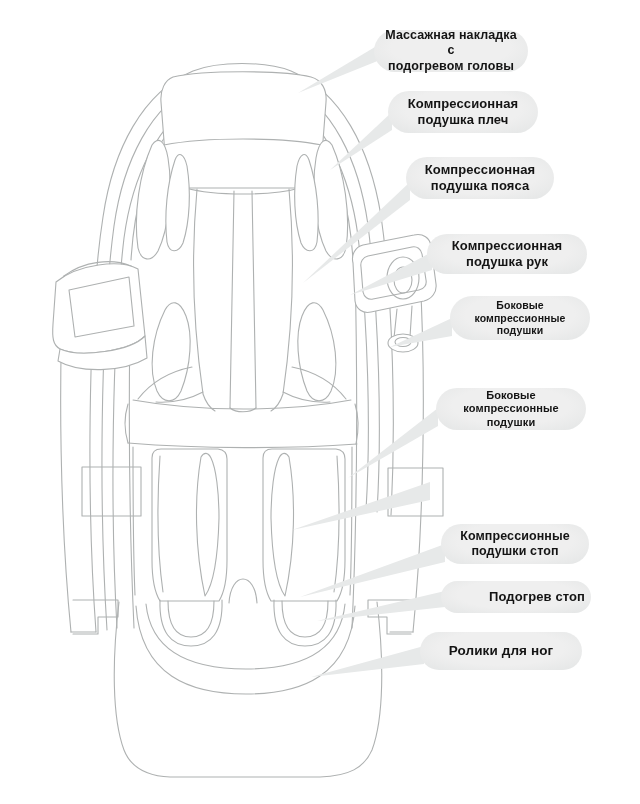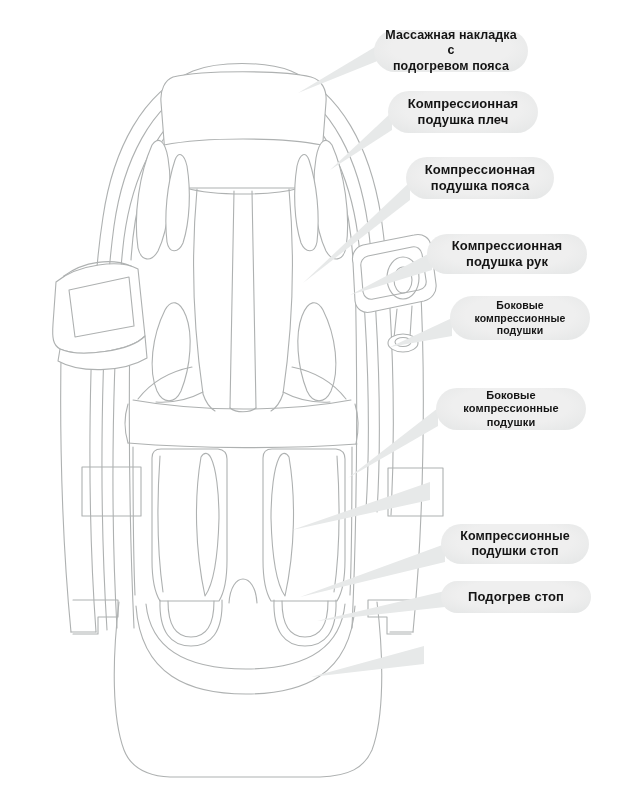--- a/index.html
+++ b/index.html
@@ -18,21 +18,21 @@
   }
   .callout span { white-space:pre-line; display:block; padding:2px 6px; }
   .c1  { left:374px; top:30px;  width:154px; height:42px; font-size:12.5px; }
   .c2  { left:388px; top:91px;  width:150px; height:42px; font-size:13px; }
   .c3  { left:406px; top:157px; width:148px; height:42px; font-size:13px; }
   .c4  { left:427px; top:234px; width:160px; height:40px; font-size:13px; }
   .c5  { left:450px; top:296px; width:140px; height:44px; font-size:10.5px; }
   .c6  { left:436px; top:388px; width:150px; height:42px; font-size:11px; }
   .c7  { left:426px; top:460px; width:140px; height:43px; font-size:11px; }
   .c8  { left:441px; top:524px; width:148px; height:40px; font-size:12.5px; }
-  .c9  { left:441px; top:581px; width:150px; height:32px; font-size:13px; }
+  .c9  { left:441px; top:581px; width:150px; height:32px; font-size:13px;justify-content:flex-end; }
   .c10 { left:420px; top:632px; width:162px; height:38px; font-size:13.5px; }
 </style>
 </head>
 <body>
 
 <div class="stage">
 
   <svg class="chair-svg" width="640" height="804" viewBox="0 0 640 804" fill="none" stroke="#aeb1b1" stroke-width="1.1" stroke-linecap="round" stroke-linejoin="round">
 
     <g>
@@ -146,21 +146,21 @@
       <polygon points="438,408 438,426 348,478"></polygon>
       <polygon points="430,482 430,500 292,530"></polygon>
       <polygon points="445,544 445,562 300,597"></polygon>
       <polygon points="445,591 445,607 317,621"></polygon>
       <polygon points="424,646 424,664 311,677"></polygon>
     </g>
   </svg>
 
   <div class="callout c1">
       <span>Массажная накладка с
-подогревом пояса</span>
+подогревом головы</span>
     </div>
   <div class="callout c2">
       <span>Компрессионная
 подушка плеч</span>
     </div>
   <div class="callout c3">
       <span>Компрессионная
 подушка пояса</span>
     </div>
   <div class="callout c4">
@@ -177,14 +177,17 @@
 компрессионные
 подушки</span>
     </div>
   <div class="callout c8">
       <span>Компрессионные
 подушки стоп</span>
     </div>
   <div class="callout c9">
       <span>Подогрев стоп</span>
     </div>
+  <div class="callout c10">
+      <span>Ролики для ног</span>
+    </div>
 
 </div>
 
 </body></html>

